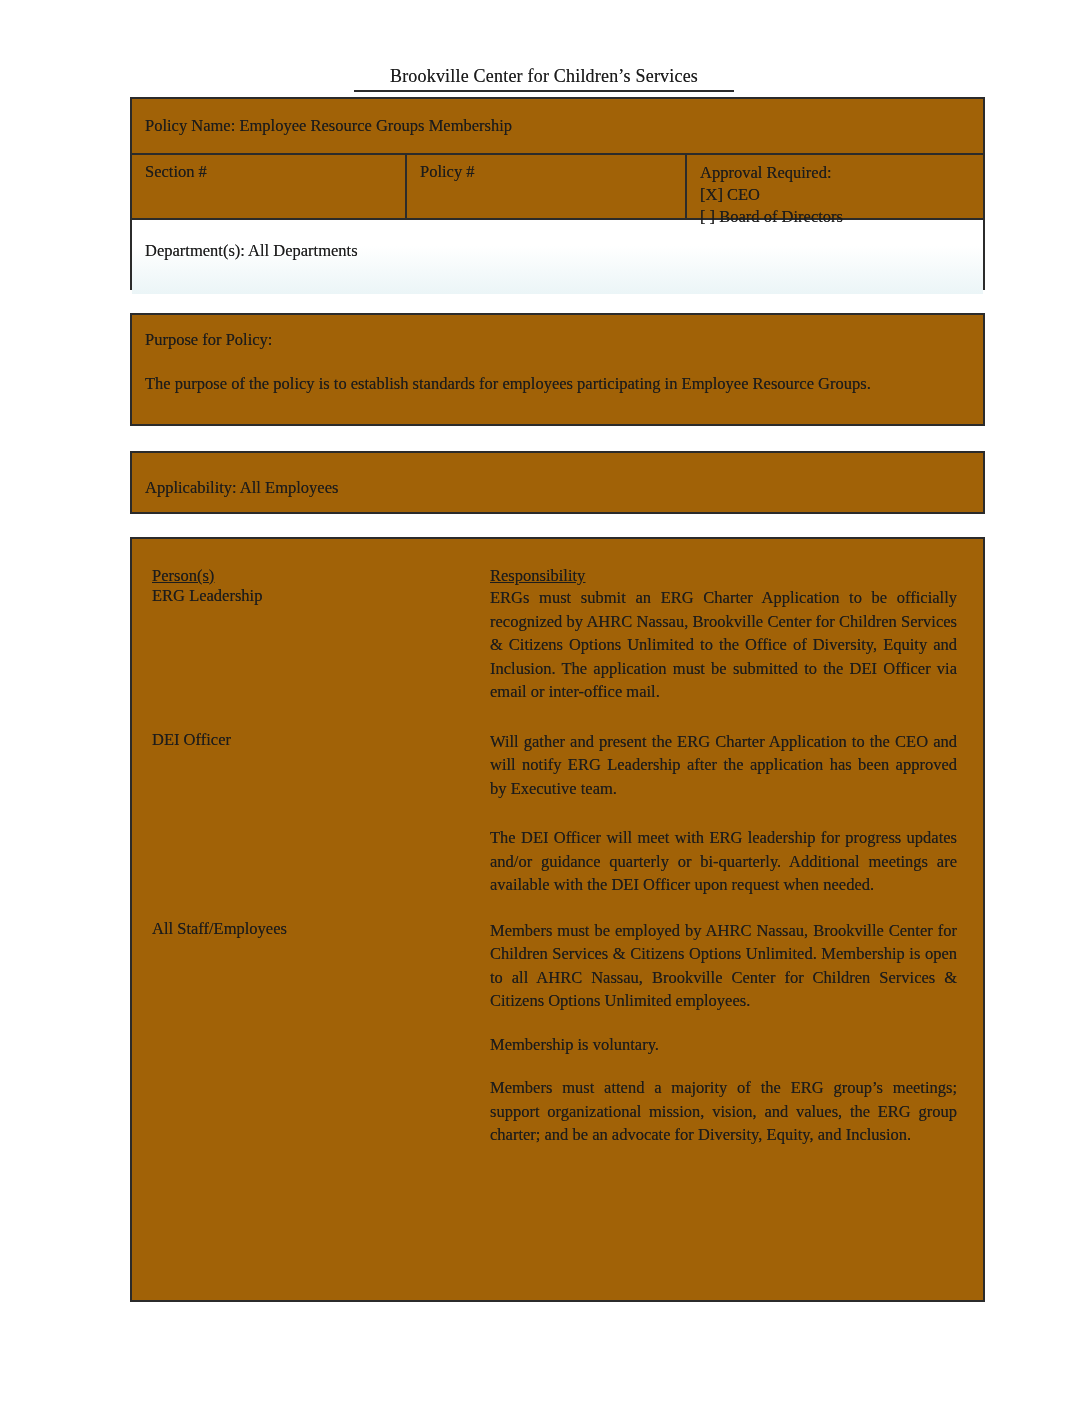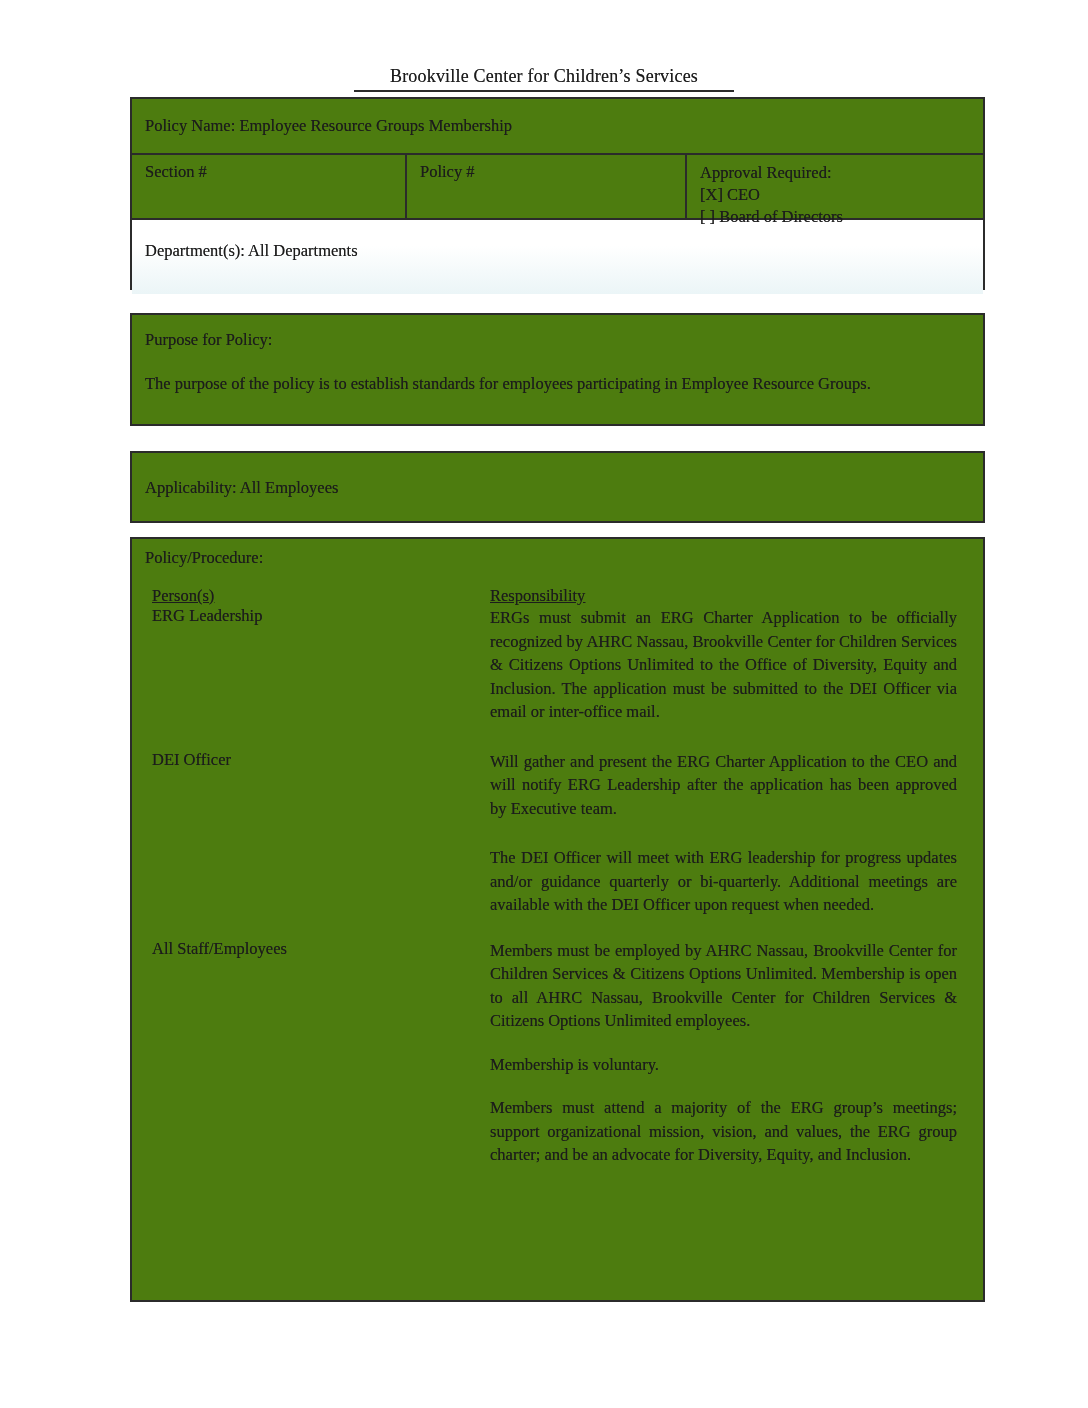--- a/index.html
+++ b/index.html
@@ -23,21 +23,21 @@
     border-bottom: 2px solid #2b2b2b;
     letter-spacing: 0.2px;
   }
 
   
   .box {
     position: absolute;
     left: 130px;
     width: 855px;
     border: 2px solid #2b2b2b;
-    background: #4d7c0f;
+    background: #a16207;
     font-size: 16.5px;
   }
 
   
   .header-table { top: 97px; height: 193px; padding: 0; }
   .ht-row-name {
     height: 56px;
     border-bottom: 2px solid #2b2b2b;
     padding: 17px 10px 0 13px;
   }
@@ -54,21 +54,21 @@
     height: 74px;
     padding: 21px 10px 0 13px;
     background: linear-gradient(180deg, #ffffff 35%, #ebf5f7 100%);
   }
 
   
   .purpose { top: 313px; height: 113px; padding: 15px 13px 0 13px; }
   .purpose p { margin-top: 20px; line-height: 28px; text-align: justify; padding-right: 1px; }
 
   
-  .applicability { top: 451px; height: 72px; padding: 25px 13px 0 13px; }
+  .applicability { top: 451px; height: 63px; padding: 25px 13px 0 13px; }
 
   
   .procedure { top: 537px; height: 765px; padding: 9px 26px 0 20px; }
   .proc-heading { margin-left: -7px; }
   .proc-header { display: flex; margin-top: 18px; }
   .person-col { width: 338px; flex-shrink: 0; padding-right: 20px; }
   .resp-col { flex: 1; }
   .underline { text-decoration: underline; }
   .proc-row { display: flex; }
   .row-erg { }
@@ -108,21 +108,20 @@
   <div class="box purpose">
     <div>Purpose for Policy:</div>
     <p>The purpose of the policy is to establish standards for employees participating in Employee Resource Groups.</p>
   </div>
 
   <div class="box applicability">
     <div>Applicability: All Employees</div>
   </div>
 
   <div class="box procedure">
-    <div class="proc-heading">Policy/Procedure:</div>
 
     <div class="proc-header">
       <div class="person-col">
         <span class="underline">Person(s)</span>
       </div>
       <div class="resp-col">
         <span class="underline">Responsibility</span>
       </div>
     </div>
 

